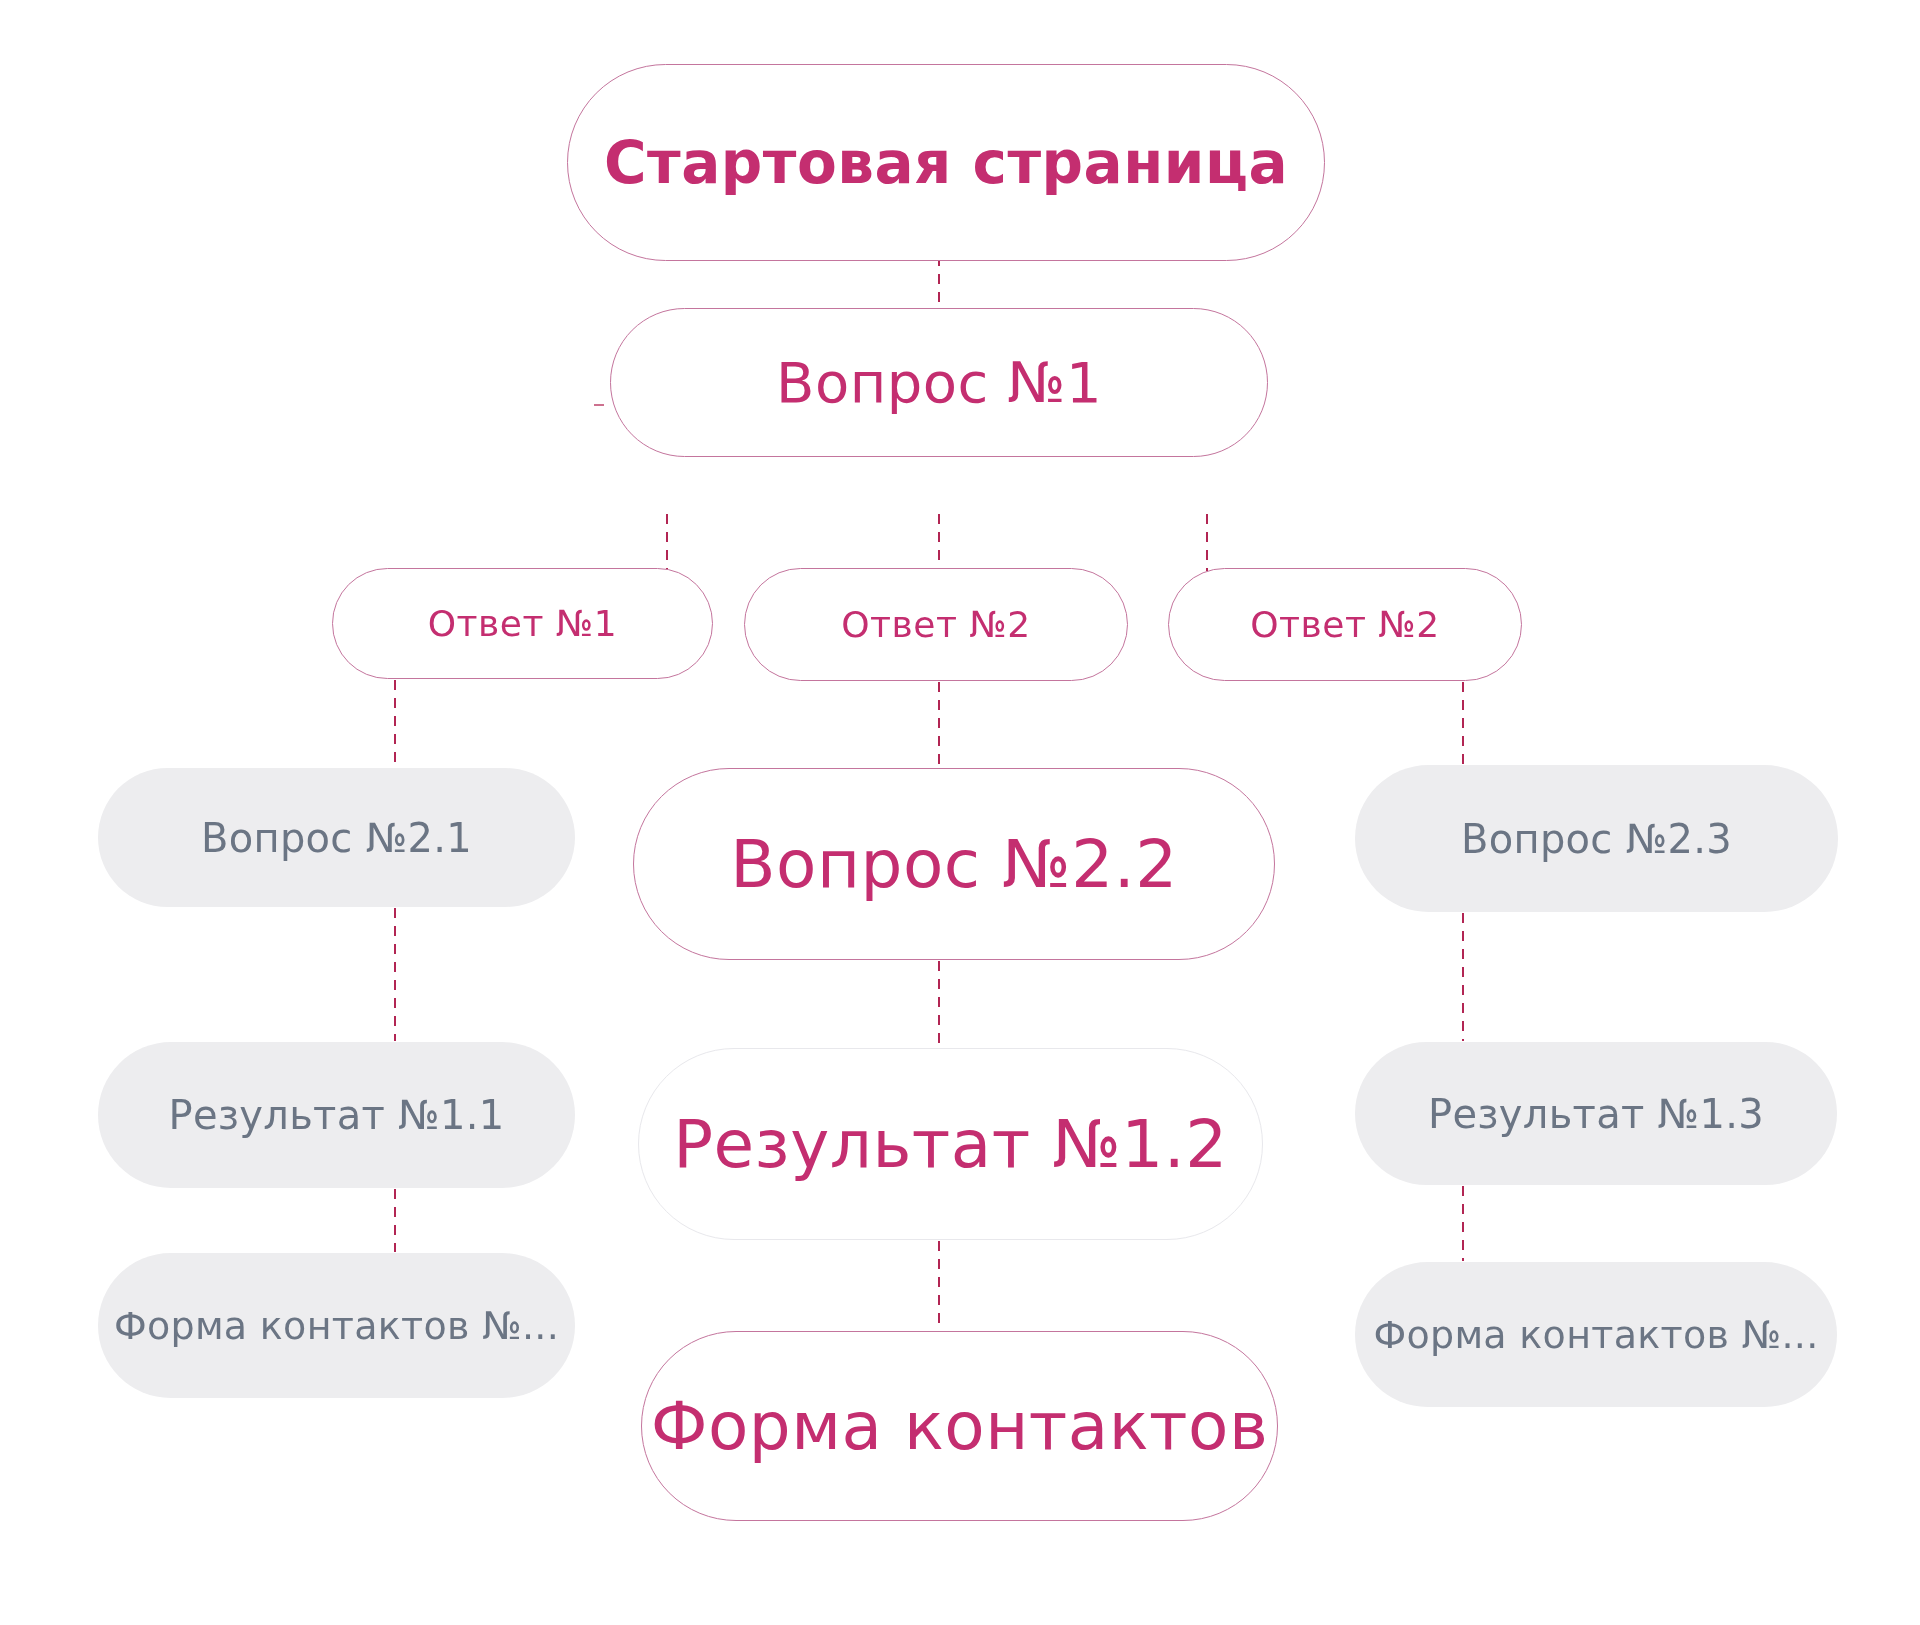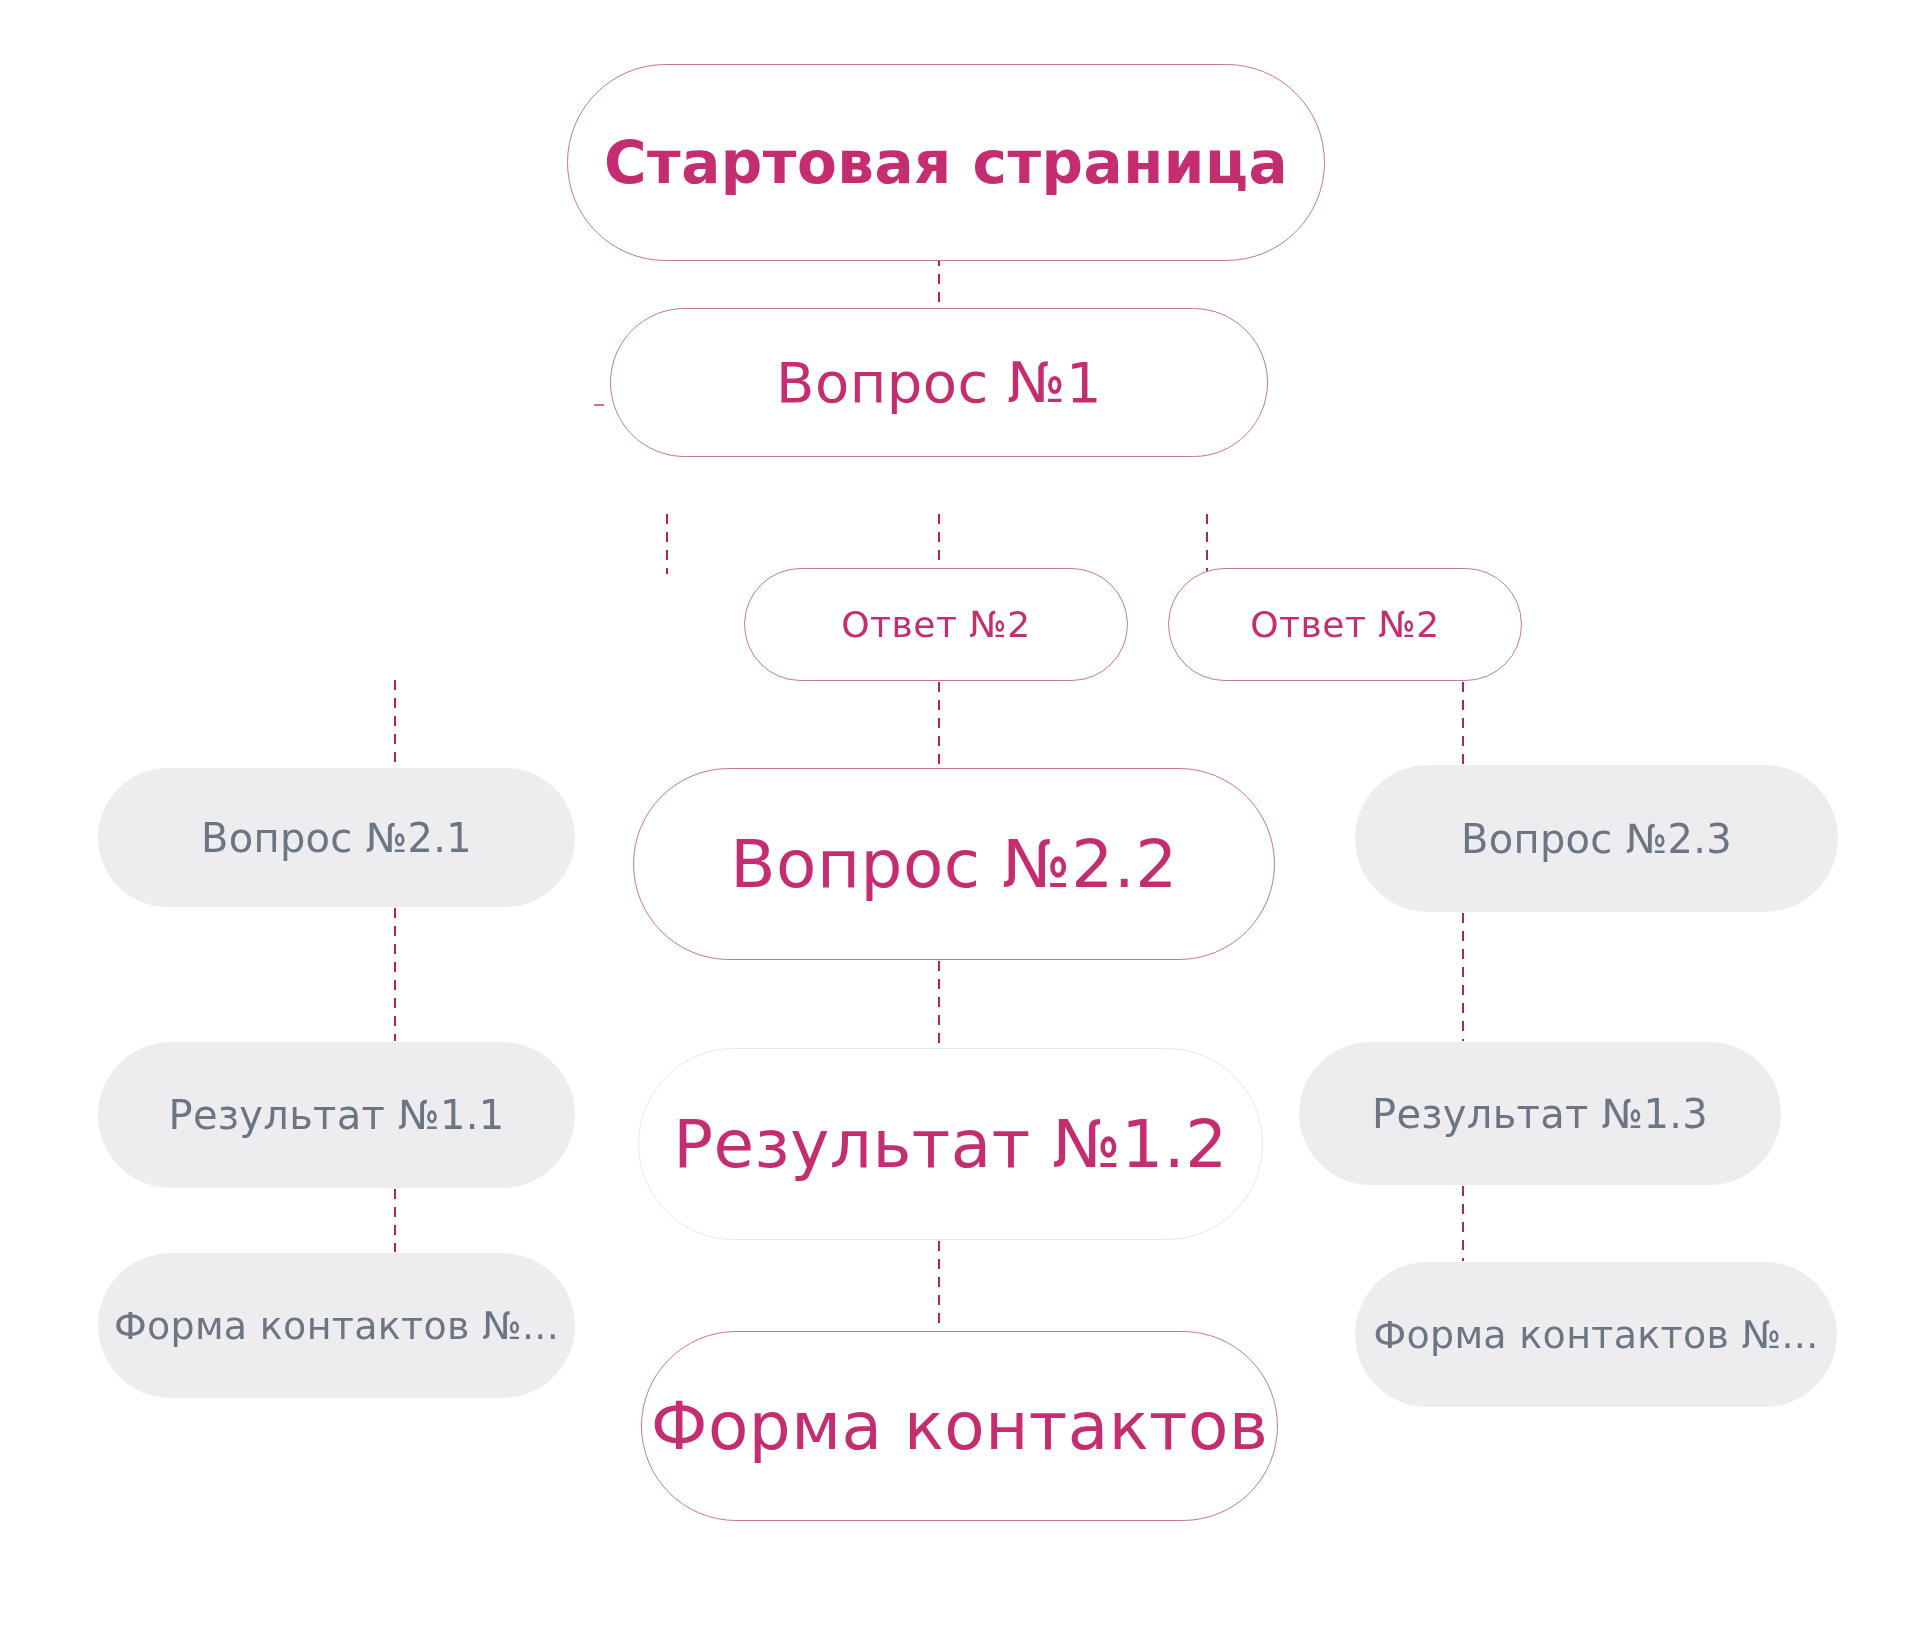--- a/index.html
+++ b/index.html
@@ -49,21 +49,21 @@
   #start-page     { left: 567px;  top: 64px;   width: 758px; height: 197px; border-radius: 99px; }
   #question-1     { left: 610px;  top: 308px;  width: 658px; height: 149px; border-radius: 103px; }
   #answer-1       { left: 332px;  top: 568px;  width: 381px; height: 111px; border-radius: 56px; }
   #answer-2       { left: 744px;  top: 568px;  width: 384px; height: 113px; border-radius: 57px; }
   #answer-3       { left: 1168px; top: 568px;  width: 354px; height: 113px; border-radius: 57px; }
   #question-2-1   { left: 98px;   top: 768px;  width: 477px; height: 139px; border-radius: 70px; }
   #question-2-2   { left: 633px;  top: 768px;  width: 642px; height: 192px; border-radius: 96px; }
   #question-2-3   { left: 1355px; top: 765px;  width: 483px; height: 147px; border-radius: 74px; }
   #result-1-1     { left: 98px;   top: 1042px; width: 477px; height: 146px; border-radius: 73px; }
   #result-1-2     { left: 638px;  top: 1048px; width: 625px; height: 192px; border-radius: 96px; }
-  #result-1-3     { left: 1299px; top: 1042px; width: 482px; height: 143px; border-radius: 72px; }
+  #result-1-3     { left: 1355px; top: 1042px; width: 482px; height: 143px; border-radius: 72px; }
   #contact-left   { left: 98px;   top: 1253px; width: 477px; height: 145px; border-radius: 73px; }
   #contact-center { left: 641px;  top: 1331px; width: 637px; height: 190px; border-radius: 95px; }
   #contact-right  { left: 1355px; top: 1262px; width: 482px; height: 145px; border-radius: 73px; }
 
   
   .vconn {
     position: absolute;
     width: 2px;
     background: repeating-linear-gradient(
       180deg,
@@ -113,20 +113,23 @@
   <div id="stub"></div>
 
   <div class="node accent t-xl" id="start-page">
     <span>Стартовая страница</span>
   </div>
 
   <div class="node accent t-lg" id="question-1">
     <span>Вопрос №1</span>
   </div>
 
+  <div class="node accent t-md" id="answer-1">
+    <span>Ответ №1</span>
+  </div>
 
   <div class="node accent t-md" id="answer-2">
     <span>Ответ №2</span>
   </div>
 
   <div class="node accent t-md" id="answer-3">
     <span>Ответ №2</span>
   </div>
 
   <div class="node muted t-gray" id="question-2-1">

